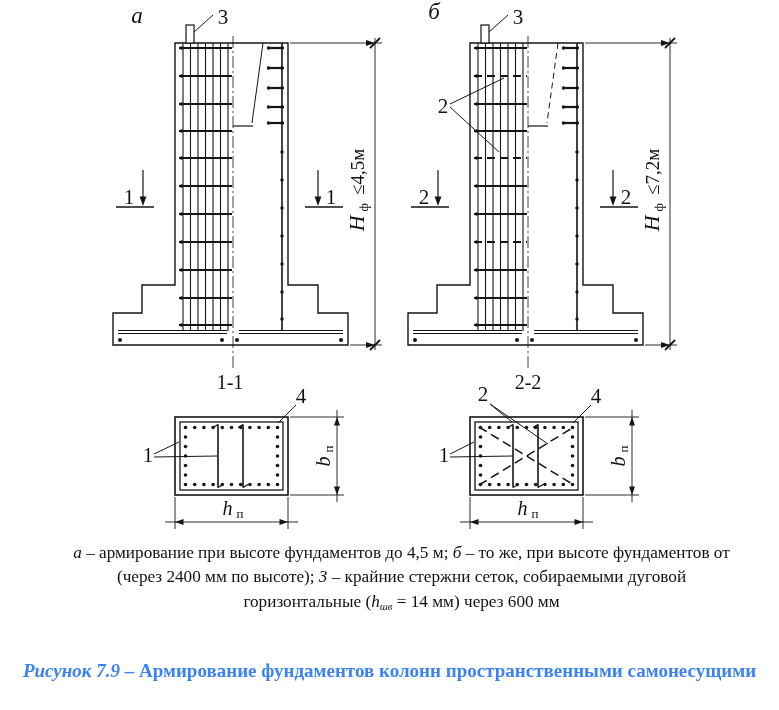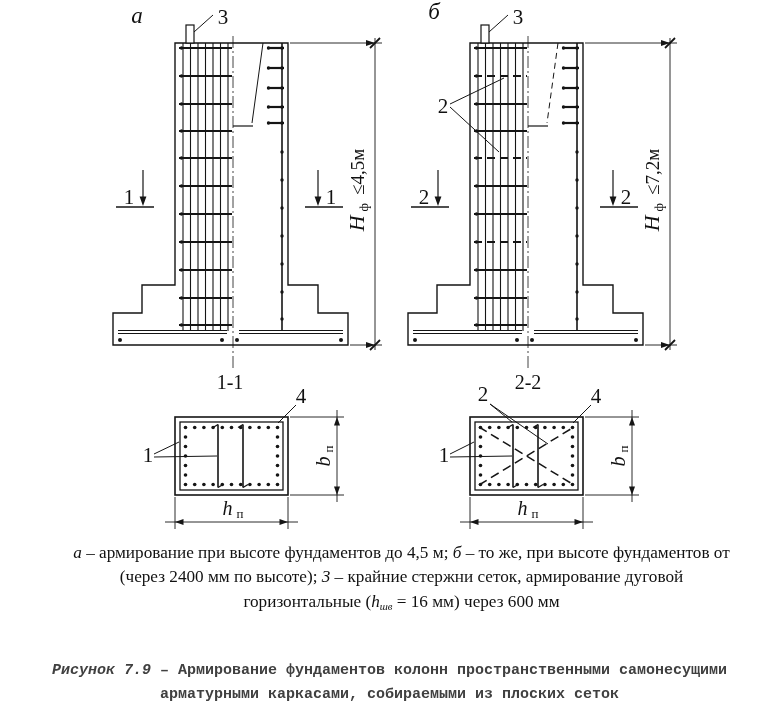--- a/index.html
+++ b/index.html
@@ -5,21 +5,21 @@
   html,body{margin:0;padding:0;background:#fff;}
   .page{position:relative;width:779px;height:710px;background:#fff;overflow:hidden;
         font-family:"Liberation Serif",serif;color:#111;}
   svg text{fill:#111;font-family:"Liberation Serif",serif;}
   .num{font-size:21px;}
   .lbl{font-size:23px;font-style:italic;}
   .sect-title{font-size:20px;}
   .caption{position:absolute;top:541px;left:12px;width:779px;text-align:center;
            font-size:17.2px;line-height:24.4px;color:#111;}
   .fig-title{position:absolute;top:659px;left:0;width:779px;text-align:center;
-             font-weight:bold;font-size:15px;line-height:24px;color:#404040;font-family:Liberation Mono, monospace;}
+             font-weight:bold;font-size:19px;line-height:24px;color:#3b82f6;}
   .seg-i{font-style:italic;}
   .seg-sub{font-size:0.62em;vertical-align:-0.28em;font-style:italic;}
 </style>
 </head>
 <body>
 
 <div class="page">
 
   <svg width="779" height="540" viewBox="0 0 779 540">
     <g id="geom">
@@ -337,21 +337,20 @@
       <tspan font-size="13" dy="3">п</tspan>
     </text>
     <text transform="translate(625,456) rotate(-90)" text-anchor="middle">
       <tspan font-style="italic" font-size="20">b</tspan>
       <tspan font-size="13" dy="3">п</tspan>
     </text>
   </svg>
 
   <div class="caption">
     <div><span class="seg-i">а</span><span> – армирование при высоте фундаментов до 4,5 м; </span><span class="seg-i">б</span><span> – то же, при высоте фундаментов от</span></div>
-    <div><span>(через 2400 мм по высоте); </span><span class="seg-i">3</span><span> – крайние стержни сеток, армирование дуговой</span></div>
-    <div><span>горизонтальные (</span><span class="seg-i">h</span><span class="seg-sub">шв</span><span> = 16 мм) через 600 мм</span></div>
+    <div><span>(через 2400 мм по высоте); </span><span class="seg-i">3</span><span> – крайние стержни сеток, собираемыми дуговой</span></div>
+    <div><span>горизонтальные (</span><span class="seg-i">h</span><span class="seg-sub">шв</span><span> = 14 мм) через 600 мм</span></div>
   </div>
 
   <div class="fig-title">
     <div><span class="seg-i">Рисунок 7.9</span><span> – Армирование фундаментов колонн пространственными самонесущими</span></div>
-    <div><span>арматурными каркасами, собираемыми из плоских сеток</span></div>
   </div>
 </div>
 
 </body></html>

